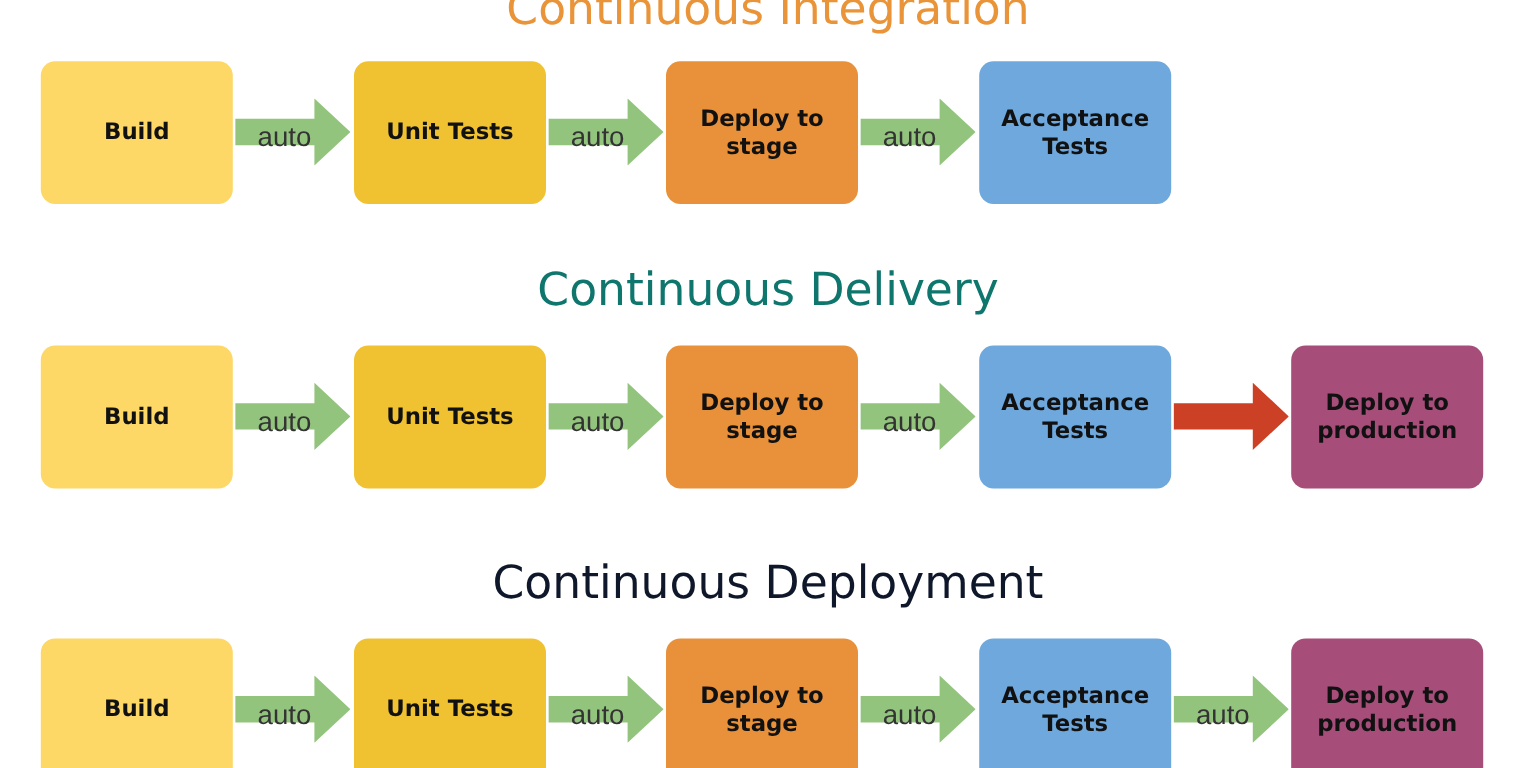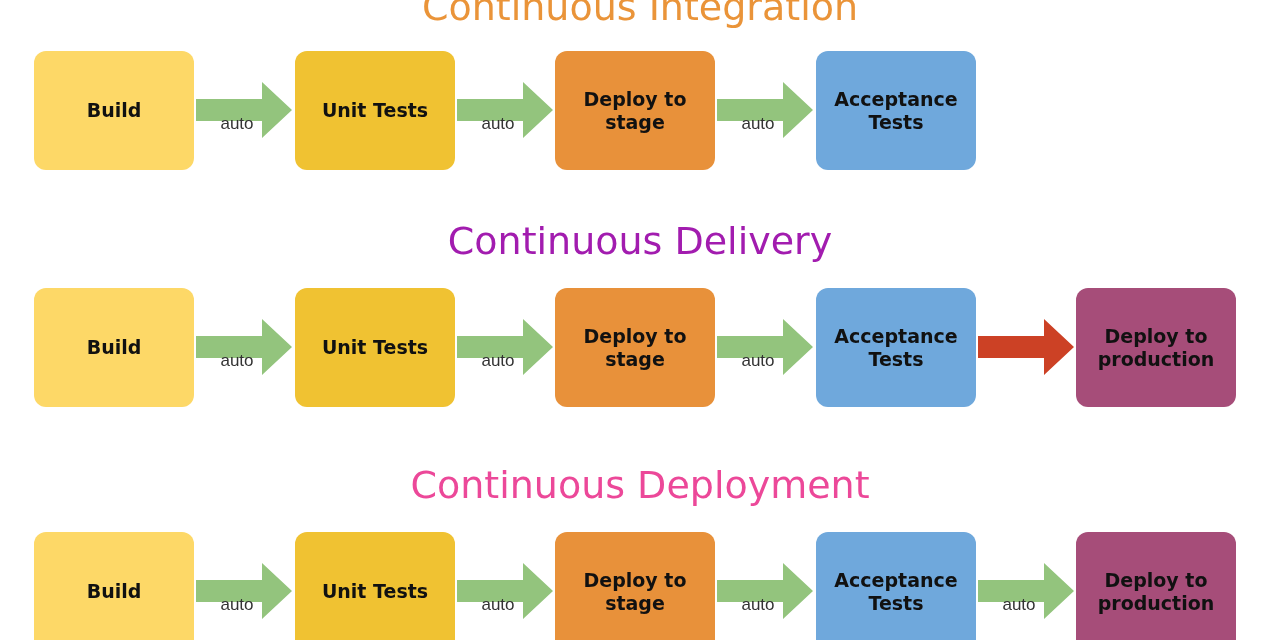--- a/index.html
+++ b/index.html
@@ -1,21 +1,21 @@
 <!DOCTYPE html>
 <html><head>
 <meta charset="utf-8">
 <style>
   html, body { margin: 0; padding: 0; background: #ffffff; }
   body { width: 1280px; height: 640px; position: relative; overflow: hidden; font-family: "DejaVu Sans", sans-serif; }
   .title { position: absolute; left: 0; width: 1280px; text-align: center; color: #ea9439; font-size: 38px; font-family: "DejaVu Sans", sans-serif; line-height: 1; }
   .box { position: absolute; width: 160px; height: 119px; border-radius: 12px; display: flex; align-items: center; justify-content: center; text-align: center; font-weight: bold; font-size: 19px; line-height: 23px; color: #111; font-family: "DejaVu Sans", sans-serif; }
   .arrow { position: absolute; width: 96px; height: 56px; }
   .arrow svg { position: absolute; left: 0; top: 0; }
-  .arrow .lbl { position: absolute; left: 0; top: 14px; width: 82px; height: 56px; display: flex; align-items: center; justify-content: center; font-family: "Liberation Sans", sans-serif; font-size: 17px; color: #333; }
+  .arrow .lbl { position: absolute; left: 0; top: 4px; width: 82px; height: 56px; display: flex; align-items: center; justify-content: center; font-family: "Liberation Sans", sans-serif; font-size: 23px; color: #333; }
 </style>
 </head>
 <body>
 
 <div id="diagram">
     <div class="title" style="top: -12px; color: rgb(234, 148, 57);">Continuous Integration</div>
     <div class="box" style="left: 34px; top: 51px; background: rgb(253, 216, 103);">
       <span style="white-space: pre-line;">Build</span>
     </div>
     <div class="box" style="left: 295px; top: 51px; background: rgb(240, 194, 50);">
@@ -40,21 +40,21 @@
         <polygon points="0,17 66,17 66,0 96,28 66,56 66,39 0,39" fill="#93c47d"></polygon>
       </svg>
       <span class="lbl">auto</span>
     </div>
     <div class="arrow" style="left: 717px; top: 82px;">
       <svg width="96" height="56">
         <polygon points="0,17 66,17 66,0 96,28 66,56 66,39 0,39" fill="#93c47d"></polygon>
       </svg>
       <span class="lbl">auto</span>
     </div>
-    <div class="title" style="top: 222px; color: #a21caf;">Continuous Delivery</div>
+    <div class="title" style="top: 222px; color: #0f766e;">Continuous Delivery</div>
     <div class="box" style="left: 34px; top: 288px; background: rgb(253, 216, 103);">
       <span style="white-space: pre-line;">Build</span>
     </div>
     <div class="box" style="left: 295px; top: 288px; background: rgb(240, 194, 50);">
       <span style="white-space: pre-line;">Unit Tests</span>
     </div>
     <div class="box" style="left: 555px; top: 288px; background: rgb(232, 145, 58);">
       <span style="white-space: pre-line;">Deploy to
 stage</span>
     </div>
@@ -82,21 +82,21 @@
       <svg width="96" height="56">
         <polygon points="0,17 66,17 66,0 96,28 66,56 66,39 0,39" fill="#93c47d"></polygon>
       </svg>
       <span class="lbl">auto</span>
     </div>
     <div class="arrow" style="left: 978px; top: 319px;">
       <svg width="96" height="56">
         <polygon points="0,17 66,17 66,0 96,28 66,56 66,39 0,39" fill="#cc4125"></polygon>
       </svg>
     </div>
-    <div class="title" style="top: 466px; color: #ec4899;">Continuous Deployment</div>
+    <div class="title" style="top: 466px; color: #0f172a;">Continuous Deployment</div>
     <div class="box" style="left: 34px; top: 532px; background: rgb(253, 216, 103);">
       <span style="white-space: pre-line;">Build</span>
     </div>
     <div class="box" style="left: 295px; top: 532px; background: rgb(240, 194, 50);">
       <span style="white-space: pre-line;">Unit Tests</span>
     </div>
     <div class="box" style="left: 555px; top: 532px; background: rgb(232, 145, 58);">
       <span style="white-space: pre-line;">Deploy to
 stage</span>
     </div>

